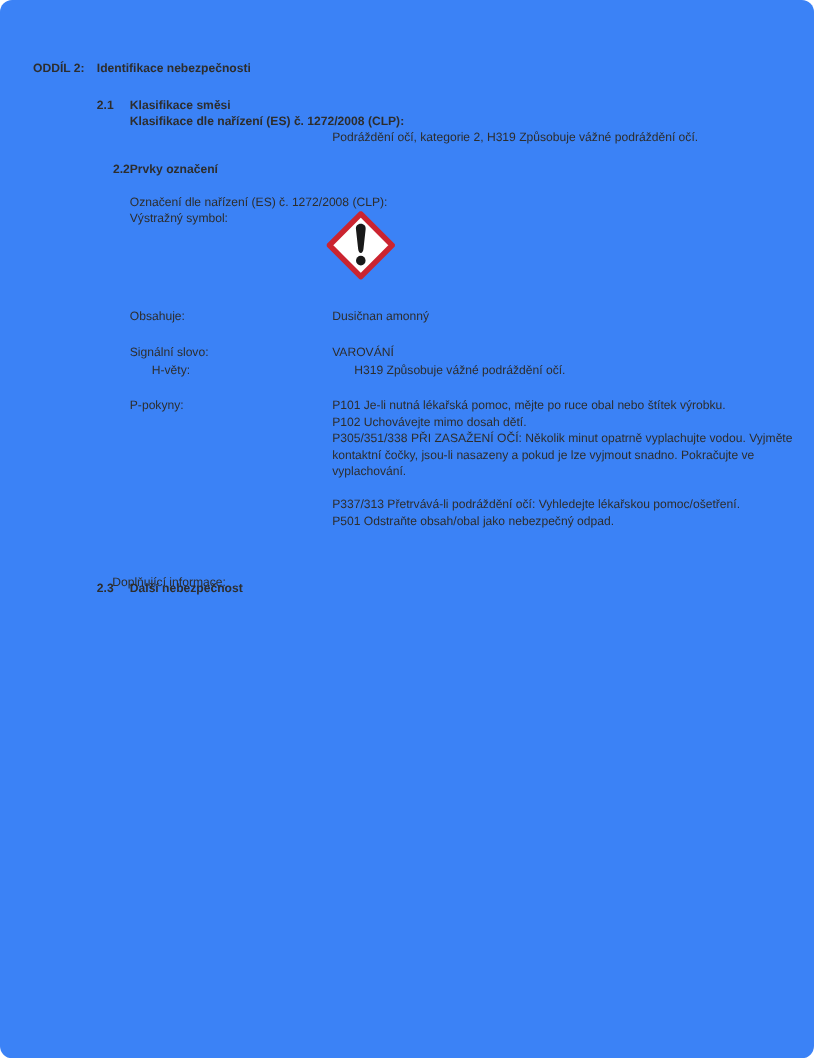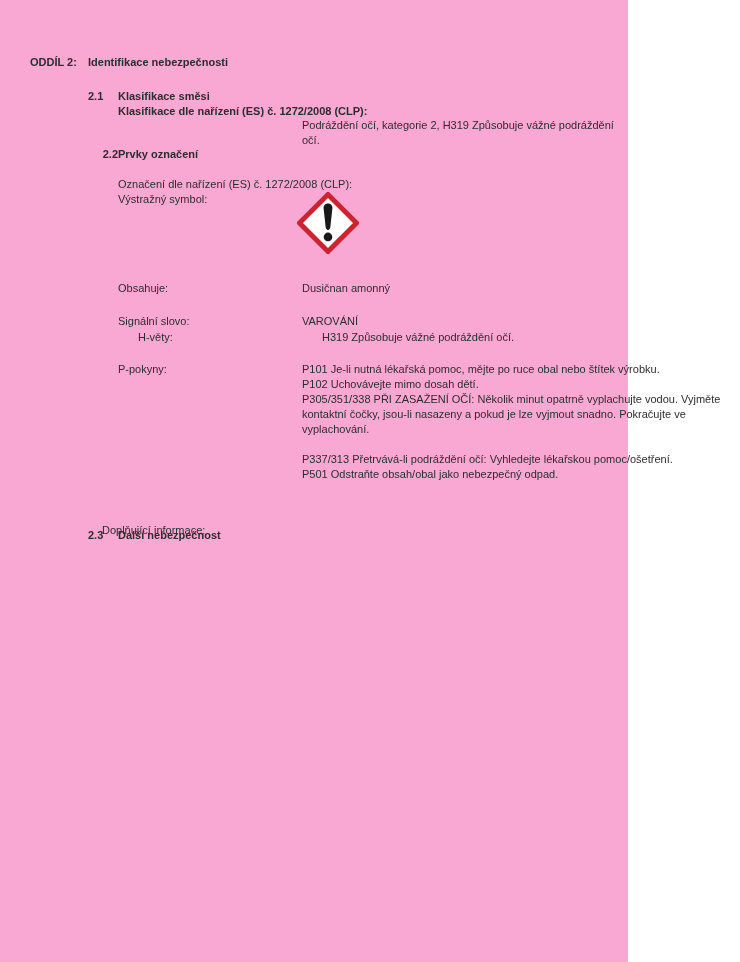--- a/index.html
+++ b/index.html
@@ -6,21 +6,21 @@
   html, body { width:740px; height:962px; }
   body {
     background:#ffffff;
     font-family:"Liberation Sans", sans-serif;
     font-size:11px;
     line-height:15px;
     color:#2d2d2d;
     position:relative;
     overflow:hidden;
   }
-  .page { position:relative; width:628px; height:962px; background:#f9a8d4; }
+  .page { position:relative; width:740px; height:962px; background:#3b82f6;border-radius:11px; }
   .abs { position:absolute; }
   .bold { font-weight:700; }
   .row-label { display:inline-block; width:184px; vertical-align:top; }
   .num { display:inline-block; width:30px; vertical-align:top; }
   .sec-num { display:inline-block; width:58px; vertical-align:top; }
   .val-block { width:424px; }
   .pline { min-height:15px; }
   .pictogram { position:absolute; left:297px; top:192px; width:62px; height:62px; }
 </style>
 </head>

